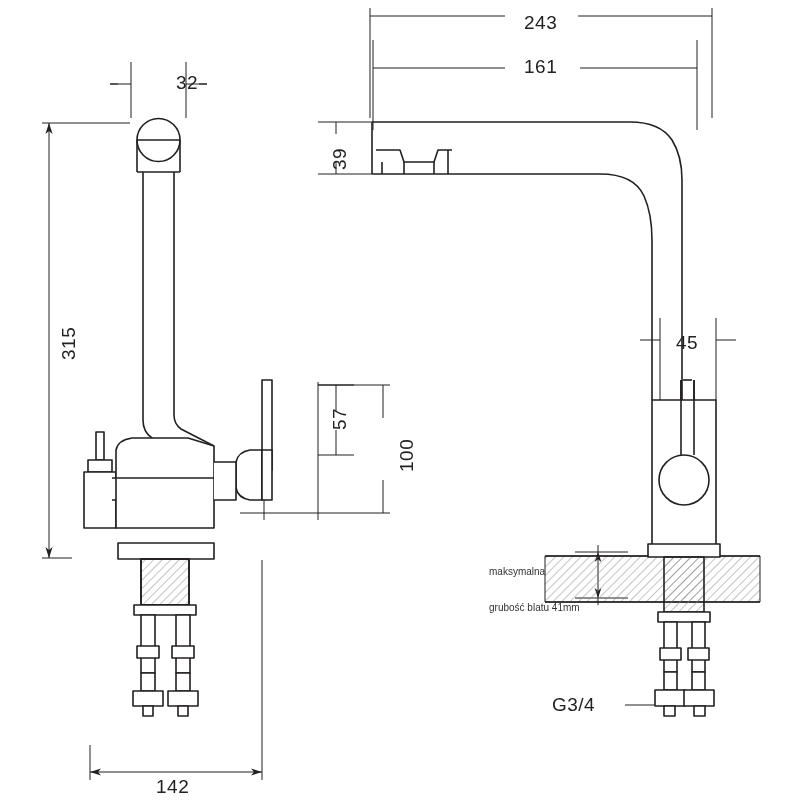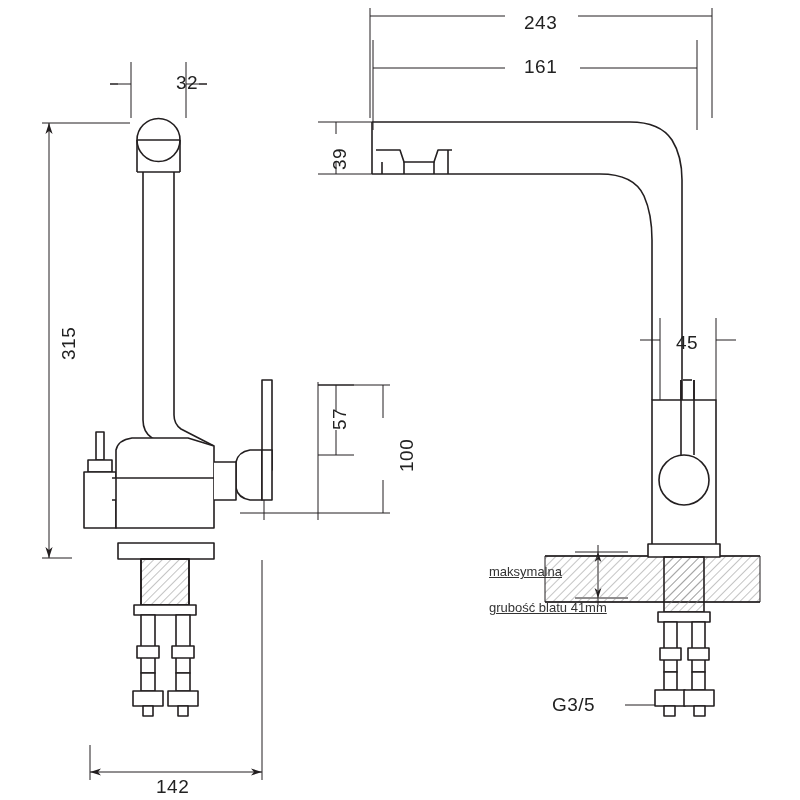--- a/index.html
+++ b/index.html
@@ -29,25 +29,24 @@
     color: #222222;
     white-space: nowrap;
     letter-spacing: 0.5px;
   }
   .dim-label.vert {
     transform-origin: 0 0;
   }
   .note {
     position: absolute;
     font-family: "Liberation Sans", sans-serif;
-    font-size: 13px;
+    font-size: 10px;
     color: #333333;
     white-space: nowrap;
     line-height: 14px;
-    text-decoration: underline;
   }
 </style>
 </head>
 <body>
 
 <div id="sheet">
 
   <svg width="800" height="800" viewBox="0 0 800 800">
     <defs>
       <pattern id="hatch" width="6" height="6" patternUnits="userSpaceOnUse" patternTransform="rotate(45)">
@@ -221,19 +220,19 @@
   <div class="dim-label vert" style="left:396px; top:472px; transform: rotate(-90deg);">100</div>
 
   <div class="dim-label" style="left:524px; top:12px;">243</div>
 
   <div class="dim-label" style="left:524px; top:56px;">161</div>
 
   <div class="dim-label vert" style="left:329px; top:170px; transform: rotate(-90deg);">39</div>
 
   <div class="dim-label" style="left:676px; top:318px;margin-top:14px;">45</div>
 
-  <div class="dim-label" style="left:552px; top:694px;">G3/5</div>
+  <div class="dim-label" style="left:552px; top:694px;">G3/4</div>
 
   <div class="note" style="left:489px; top:565px;">maksymalna</div>
 
   <div class="note" style="left:489px; top:601px;">grubość blatu 41mm</div>
 
 </div>
 
 </body></html>

